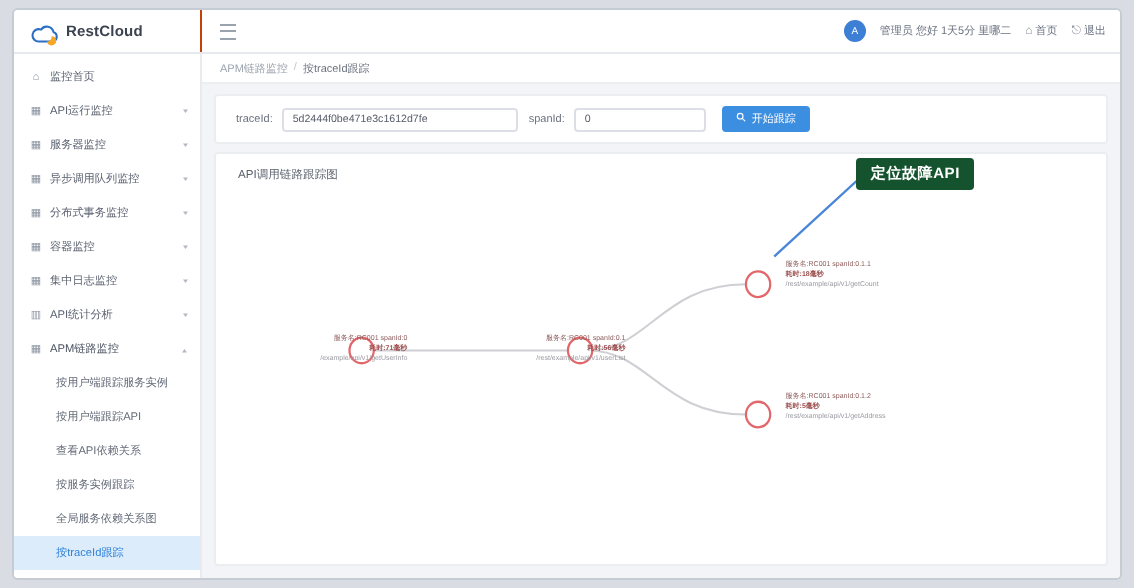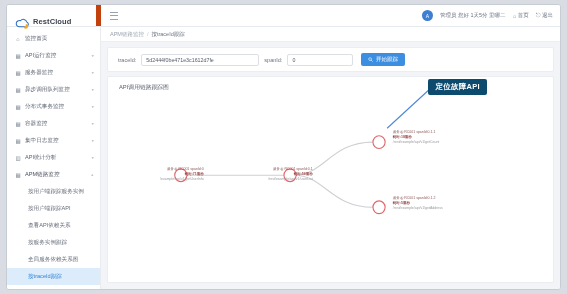--- a/index.html
+++ b/index.html
@@ -22,23 +22,23 @@
   
   .topbar {
     height: 22px; min-height: 22px;
     background: #ffffff;
     border-bottom: 1px solid #e6e9ed;
     display: flex; align-items: center;
     position: relative;
   }
   .brand {
     width: 94px; min-width: 94px; height: 100%;
-    display: flex; align-items: flex-end; gap: 3px;
+    display: flex; align-items: center; gap: 3px;
     padding-left: 8px;
-    border-right: 5px solid #c2410c;
+    border-right: 1px solid #c2410c;
   }
   .logo-mark { width: 15px; height: 11px; position: relative; flex: none; }
   .brand-name {
     font-size: 7.5px; font-weight: bold; color: #3b4250; letter-spacing: .1px;
   }
   .hamburger {
     margin-left: 9px; width: 8px; height: 8px;
     display: flex; flex-direction: column; justify-content: space-between;
   }
   .hamburger i { display: block; height: 1px; background: #9aa2ae; }
@@ -139,21 +139,21 @@
   .node-label {
     position: absolute; font-size: 3.5px; color: #8c5a5a; line-height: 1.45;
     white-space: nowrap;
   }
   .node-label .l2 { color: #9c4f4f; font-weight: bold; }
   .node-label .l3 { color: #9a9aa2; }
   .node-label.right { text-align: left; }
   .node-label.left { text-align: right; }
 
   .callout {
-    position: absolute; background: #0c4a6e; color: #ffffff;
+    position: absolute; background: #14532d; color: #ffffff;
     font-size: 7.5px; font-weight: bold; letter-spacing: .3px;
     padding: 3px 7px; border-radius: 2px; white-space: nowrap;
   }
 </style>
 </head>
 <body>
 
 <div id="app">
 
   <div class="topbar">

